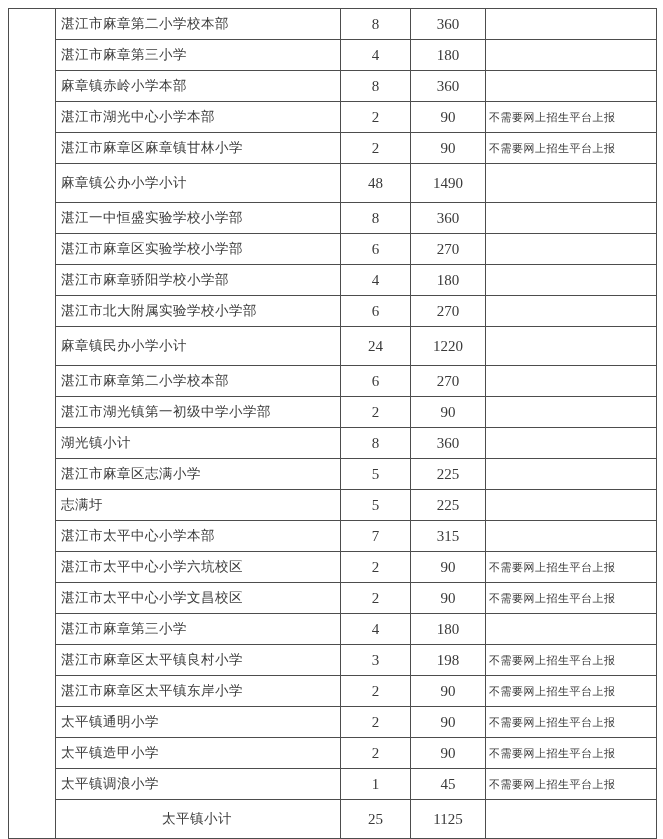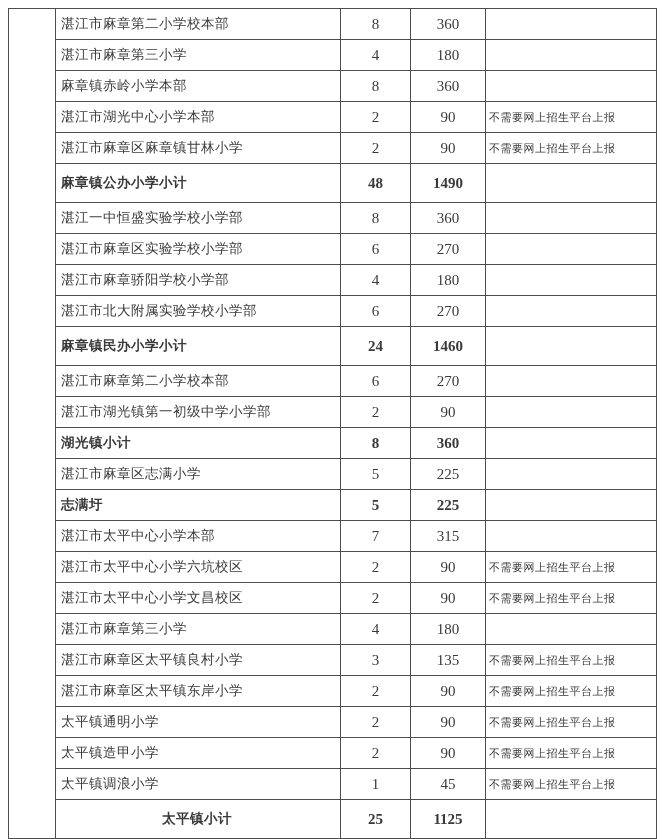--- a/index.html
+++ b/index.html
@@ -42,21 +42,21 @@
   td.num {
     text-align: center;
     font-size: 15px;
     font-family: "Liberation Serif", "DejaVu Serif", serif;
   }
   td.remark {
     font-size: 11px;
     padding: 0 1px 0 3px;
     letter-spacing: 0.5px;
   }
-  tr.bold td.name, tr.bold td.num { font-weight: bold; margin-left: 21px; }
+  tr.bold td.name, tr.bold td.num { font-weight: normal; margin-left: 21px; }
   tr.center td.name { text-align: center; padding-left: 0; }
 </style>
 </head>
 <body>
 
 <div class="page">
   <table class="tbl">
     <colgroup>
       <col style="width:47px">
       <col style="width:285px">
@@ -122,21 +122,21 @@
   </tr>
         <tr>
     <td class="name">湛江市北大附属实验学校小学部</td>
     <td class="num">6</td>
     <td class="num">270</td>
     <td class="remark"></td>
   </tr>
         <tr class="bold tall">
     <td class="name">麻章镇民办小学小计</td>
     <td class="num">24</td>
-    <td class="num">1460</td>
+    <td class="num">1220</td>
     <td class="remark"></td>
   </tr>
         <tr>
     <td class="name">湛江市麻章第二小学校本部</td>
     <td class="num">6</td>
     <td class="num">270</td>
     <td class="remark"></td>
   </tr>
         <tr>
     <td class="name">湛江市湖光镇第一初级中学小学部</td>
@@ -182,21 +182,21 @@
   </tr>
         <tr>
     <td class="name">湛江市麻章第三小学</td>
     <td class="num">4</td>
     <td class="num">180</td>
     <td class="remark"></td>
   </tr>
         <tr>
     <td class="name">湛江市麻章区太平镇良村小学</td>
     <td class="num">3</td>
-    <td class="num">135</td>
+    <td class="num">198</td>
     <td class="remark">不需要网上招生平台上报</td>
   </tr>
         <tr>
     <td class="name">湛江市麻章区太平镇东岸小学</td>
     <td class="num">2</td>
     <td class="num">90</td>
     <td class="remark">不需要网上招生平台上报</td>
   </tr>
         <tr>
     <td class="name">太平镇通明小学</td>

